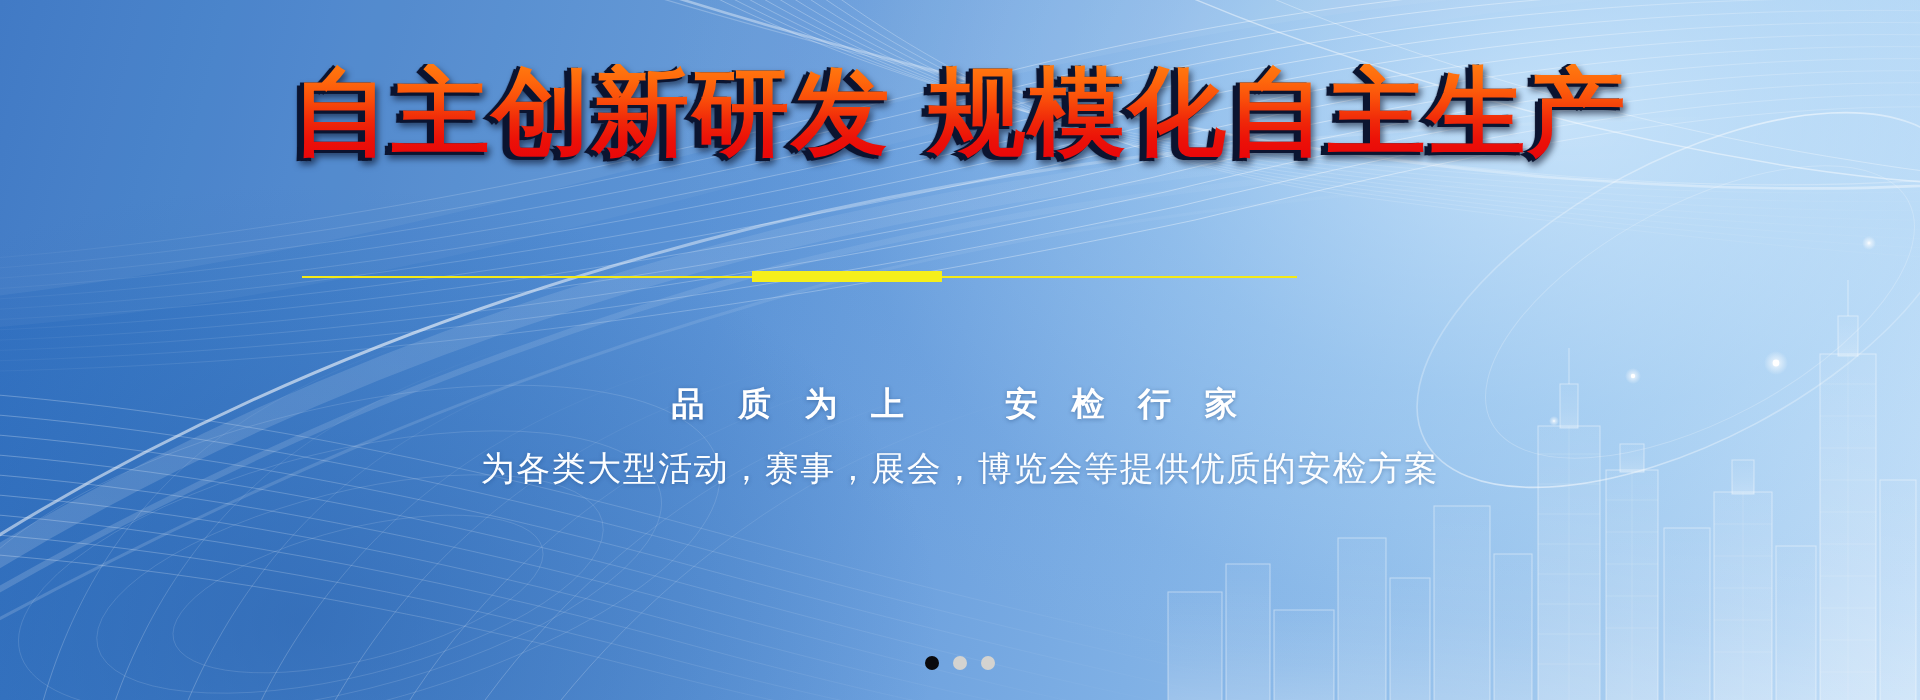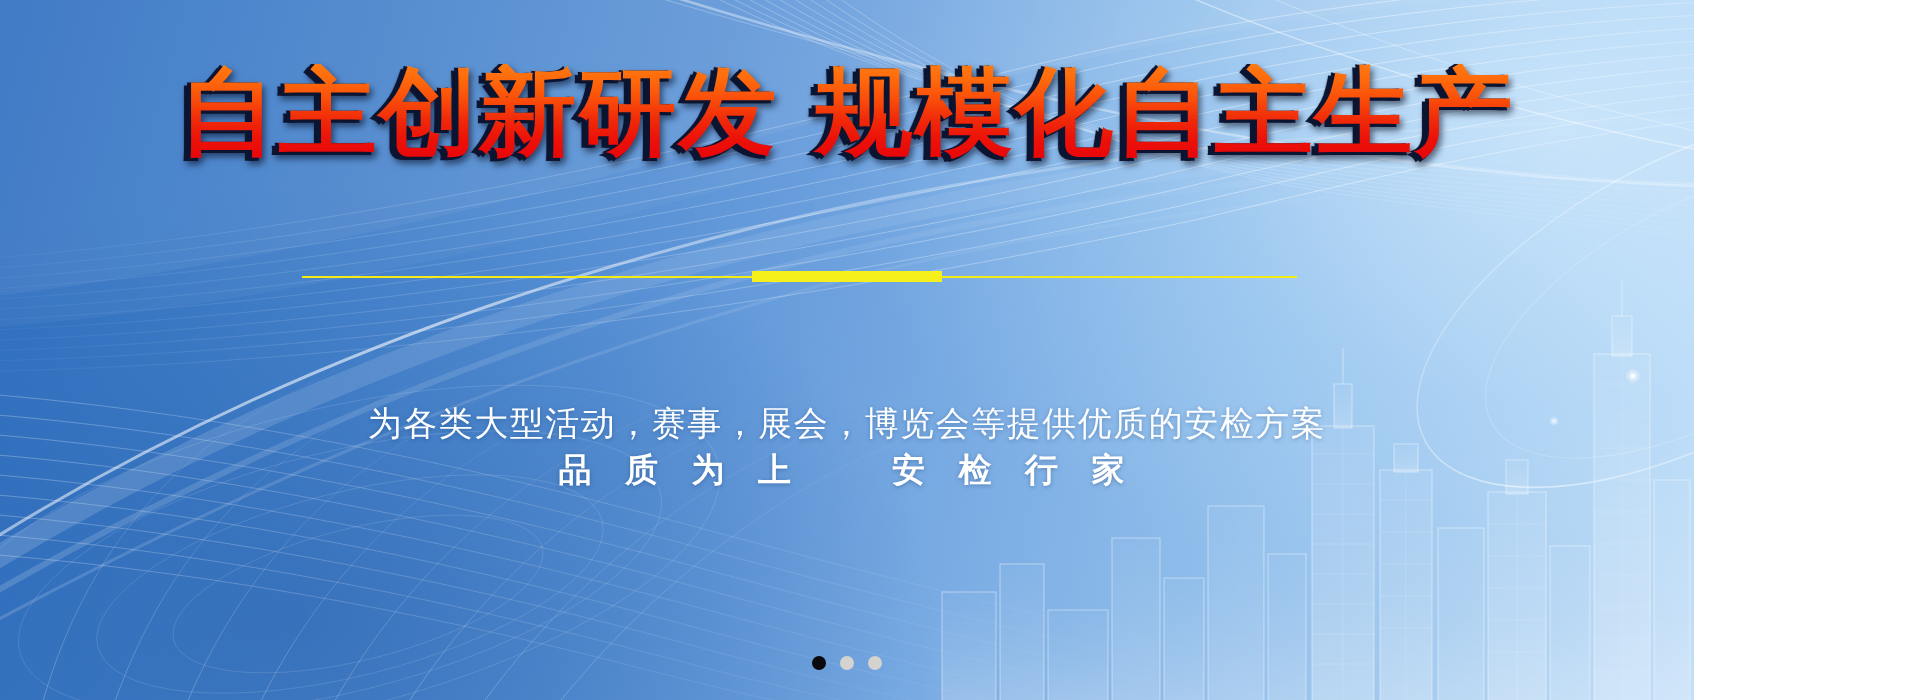--- a/index.html
+++ b/index.html
@@ -5,21 +5,21 @@
 <style>
   * { margin:0; padding:0; box-sizing:border-box; }
   html, body {
     width:1920px; height:700px;
     overflow:hidden;
     font-family:"DejaVu Sans", "Liberation Sans", sans-serif;
   }
 
   #banner {
     position:relative;
-    width:1694px; height:700px;
+    width:1920px; height:700px;
     overflow:hidden;
     background:
       radial-gradient(ellipse 1100px 760px at 1560px 120px, rgba(215,238,255,0.72) 0%, rgba(190,226,252,0.32) 38%, rgba(150,200,245,0.06) 66%, rgba(0,0,0,0) 82%),
       radial-gradient(ellipse 820px 560px at 300px 620px, rgba(36,92,168,0.50) 0%, rgba(40,100,175,0.22) 50%, rgba(0,0,0,0) 78%),
       linear-gradient(105deg,
         #2f6ec0 0%,
         #3a79c6 11%,
         #4a86ce 24%,
         #5b93d6 38%,
         #6da1de 50%,
@@ -389,22 +389,22 @@
   <div id="headline-wrap">
     <h1 id="headline">自主创新研发 规模化自主生产</h1>
   </div>
 
   <div id="divider">
     <span class="rule-thin"></span>
     <span class="rule-thick"></span>
   </div>
 
   <div id="sub-wrap">
+    <div id="subtitle-main">品 质 为 上    安 检 行 家</div>
     <div id="subtitle-sub">为各类大型活动，赛事，展会，博览会等提供优质的安检方案</div>
-    <div id="subtitle-main">品 质 为 上    安 检 行 家</div>
   </div>
 
   <div id="dots">
     <span class="dot active"></span>
     <span class="dot"></span>
     <span class="dot"></span>
   </div>
 
 </div>
 

